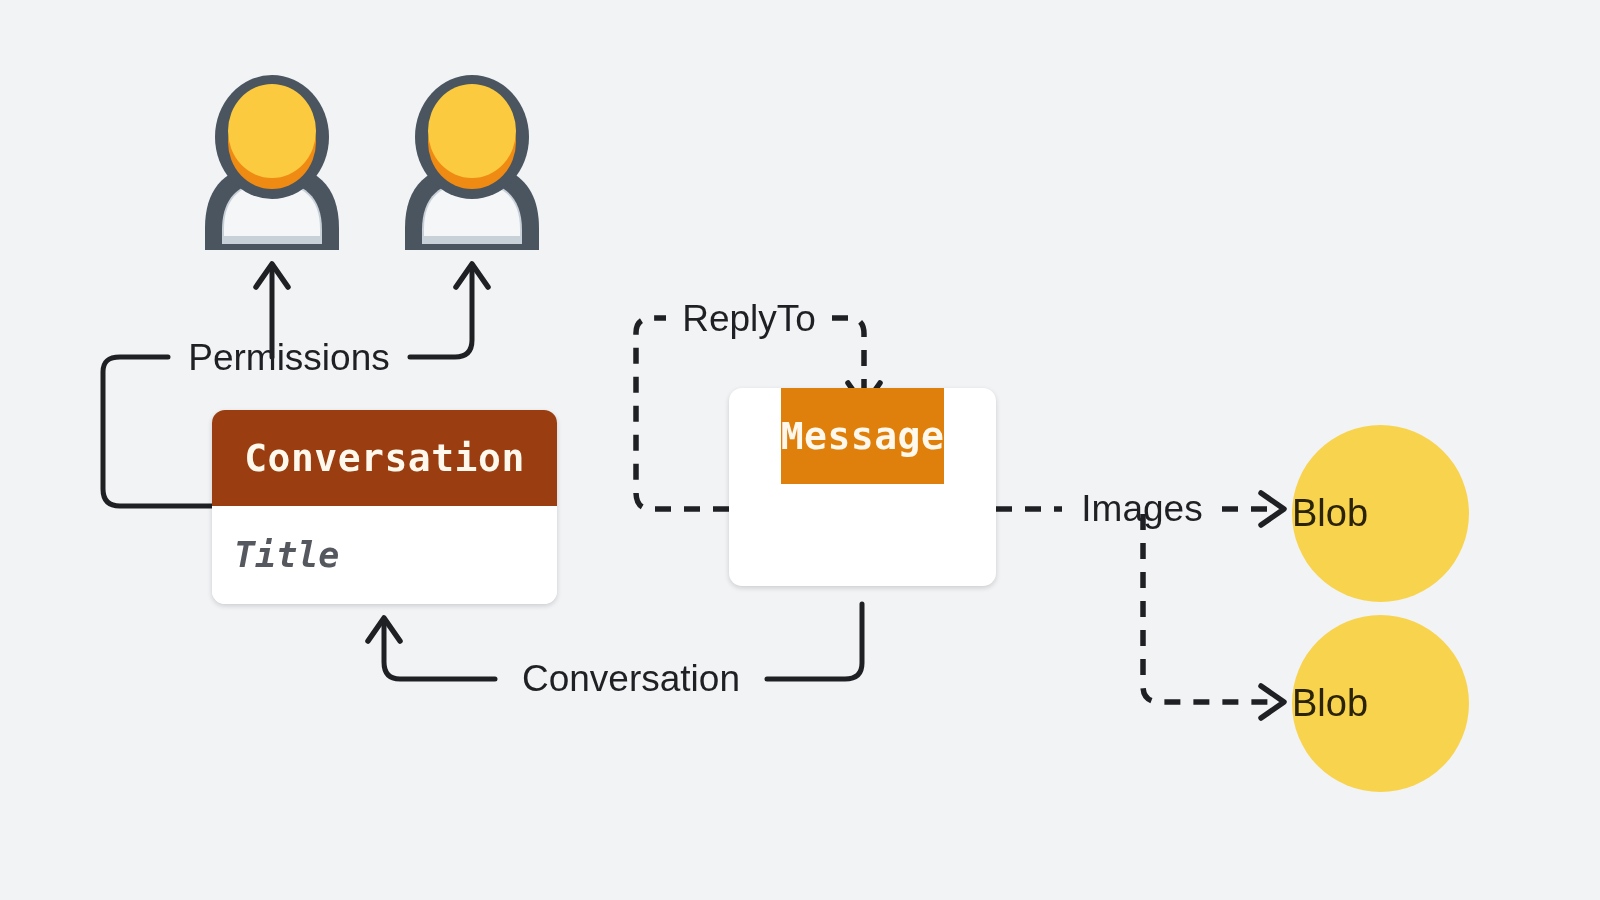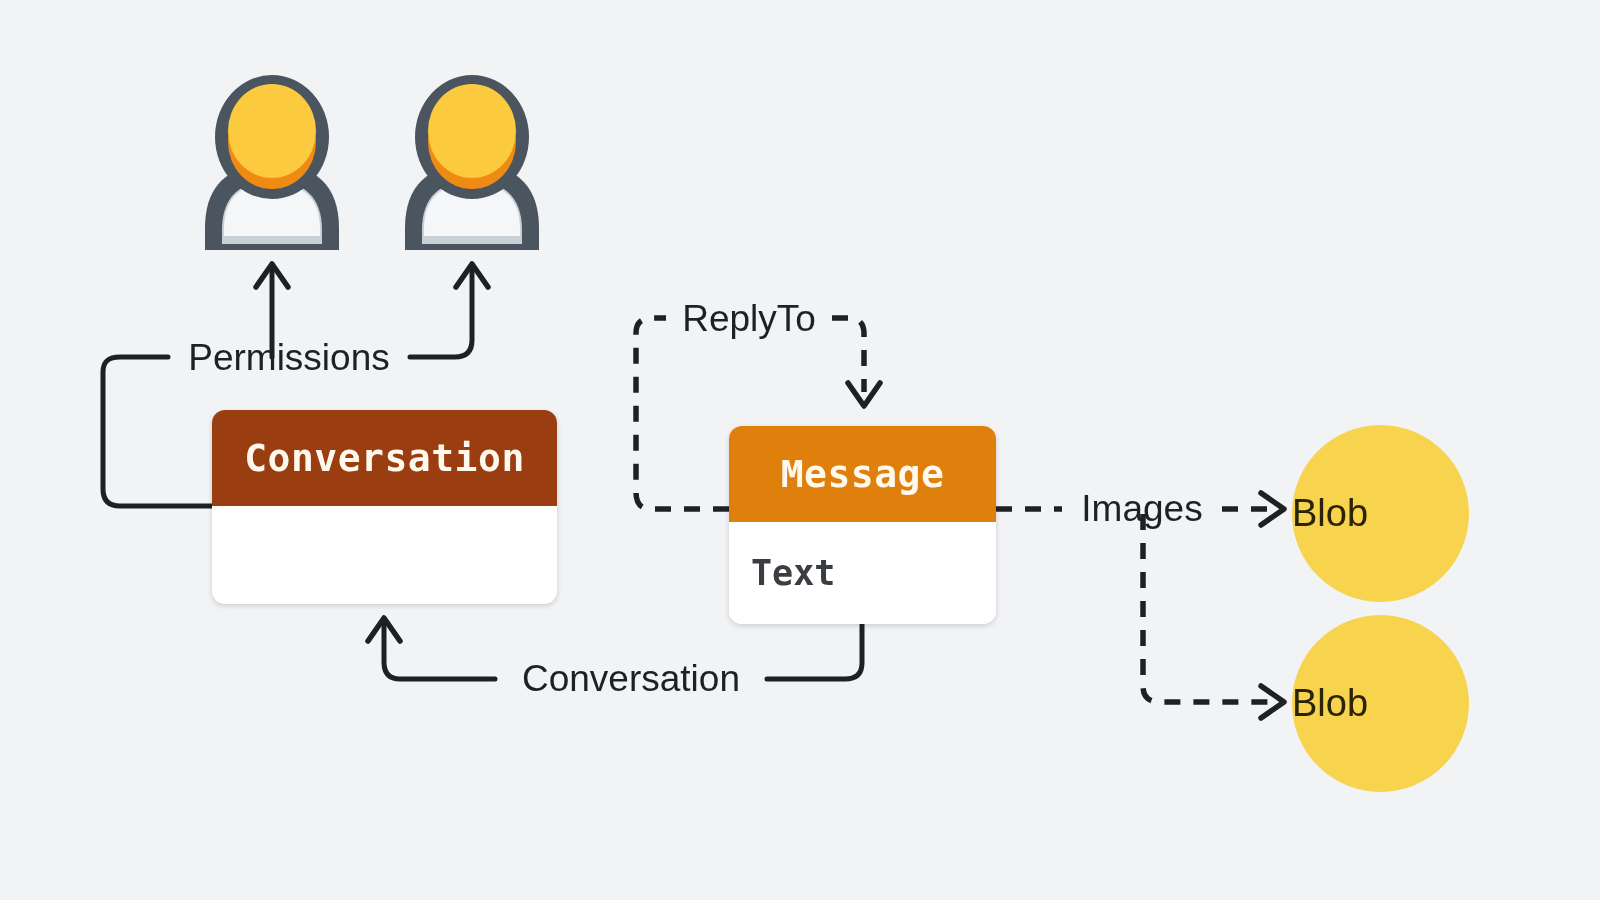--- a/index.html
+++ b/index.html
@@ -170,29 +170,29 @@
       <path class="arrowhead" d="M 1261 686 L 1284 702 L 1261 718"></path>
       <text class="edge-label" x="1142" y="511" text-anchor="middle">Images</text>
     </g>
 
   </svg>
 
   <div class="node-card" style="left:212px; top:410px; width:345px; height:194px;">
     <div class="card-header" style="background:#9A3D10;">
       <span>Conversation</span>
     </div>
-  </div>
-
-  <div class="node-card" style="left:729px; top:426px; width:267px; height:198px;">
+    <div class="card-body">
+      <span class="field-label italic">Title</span>
+    </div>
+  </div>
+
+  <div class="node-card" style="left:729px; top:388px; width:267px; height:198px;align-items:center;">
     <div class="card-header" style="background:#DF800D;">
       <span>Message</span>
     </div>
-    <div class="card-body">
-      <span class="field-label">Text</span>
-    </div>
   </div>
 
   <div class="blob-node" style="left:1292px; top:425px; width:177px; height:177px;">
     <span>Blob</span>
   </div>
 
   <div class="blob-node" style="left:1292px; top:615px; width:177px; height:177px;">
     <span>Blob</span>
   </div>
 

